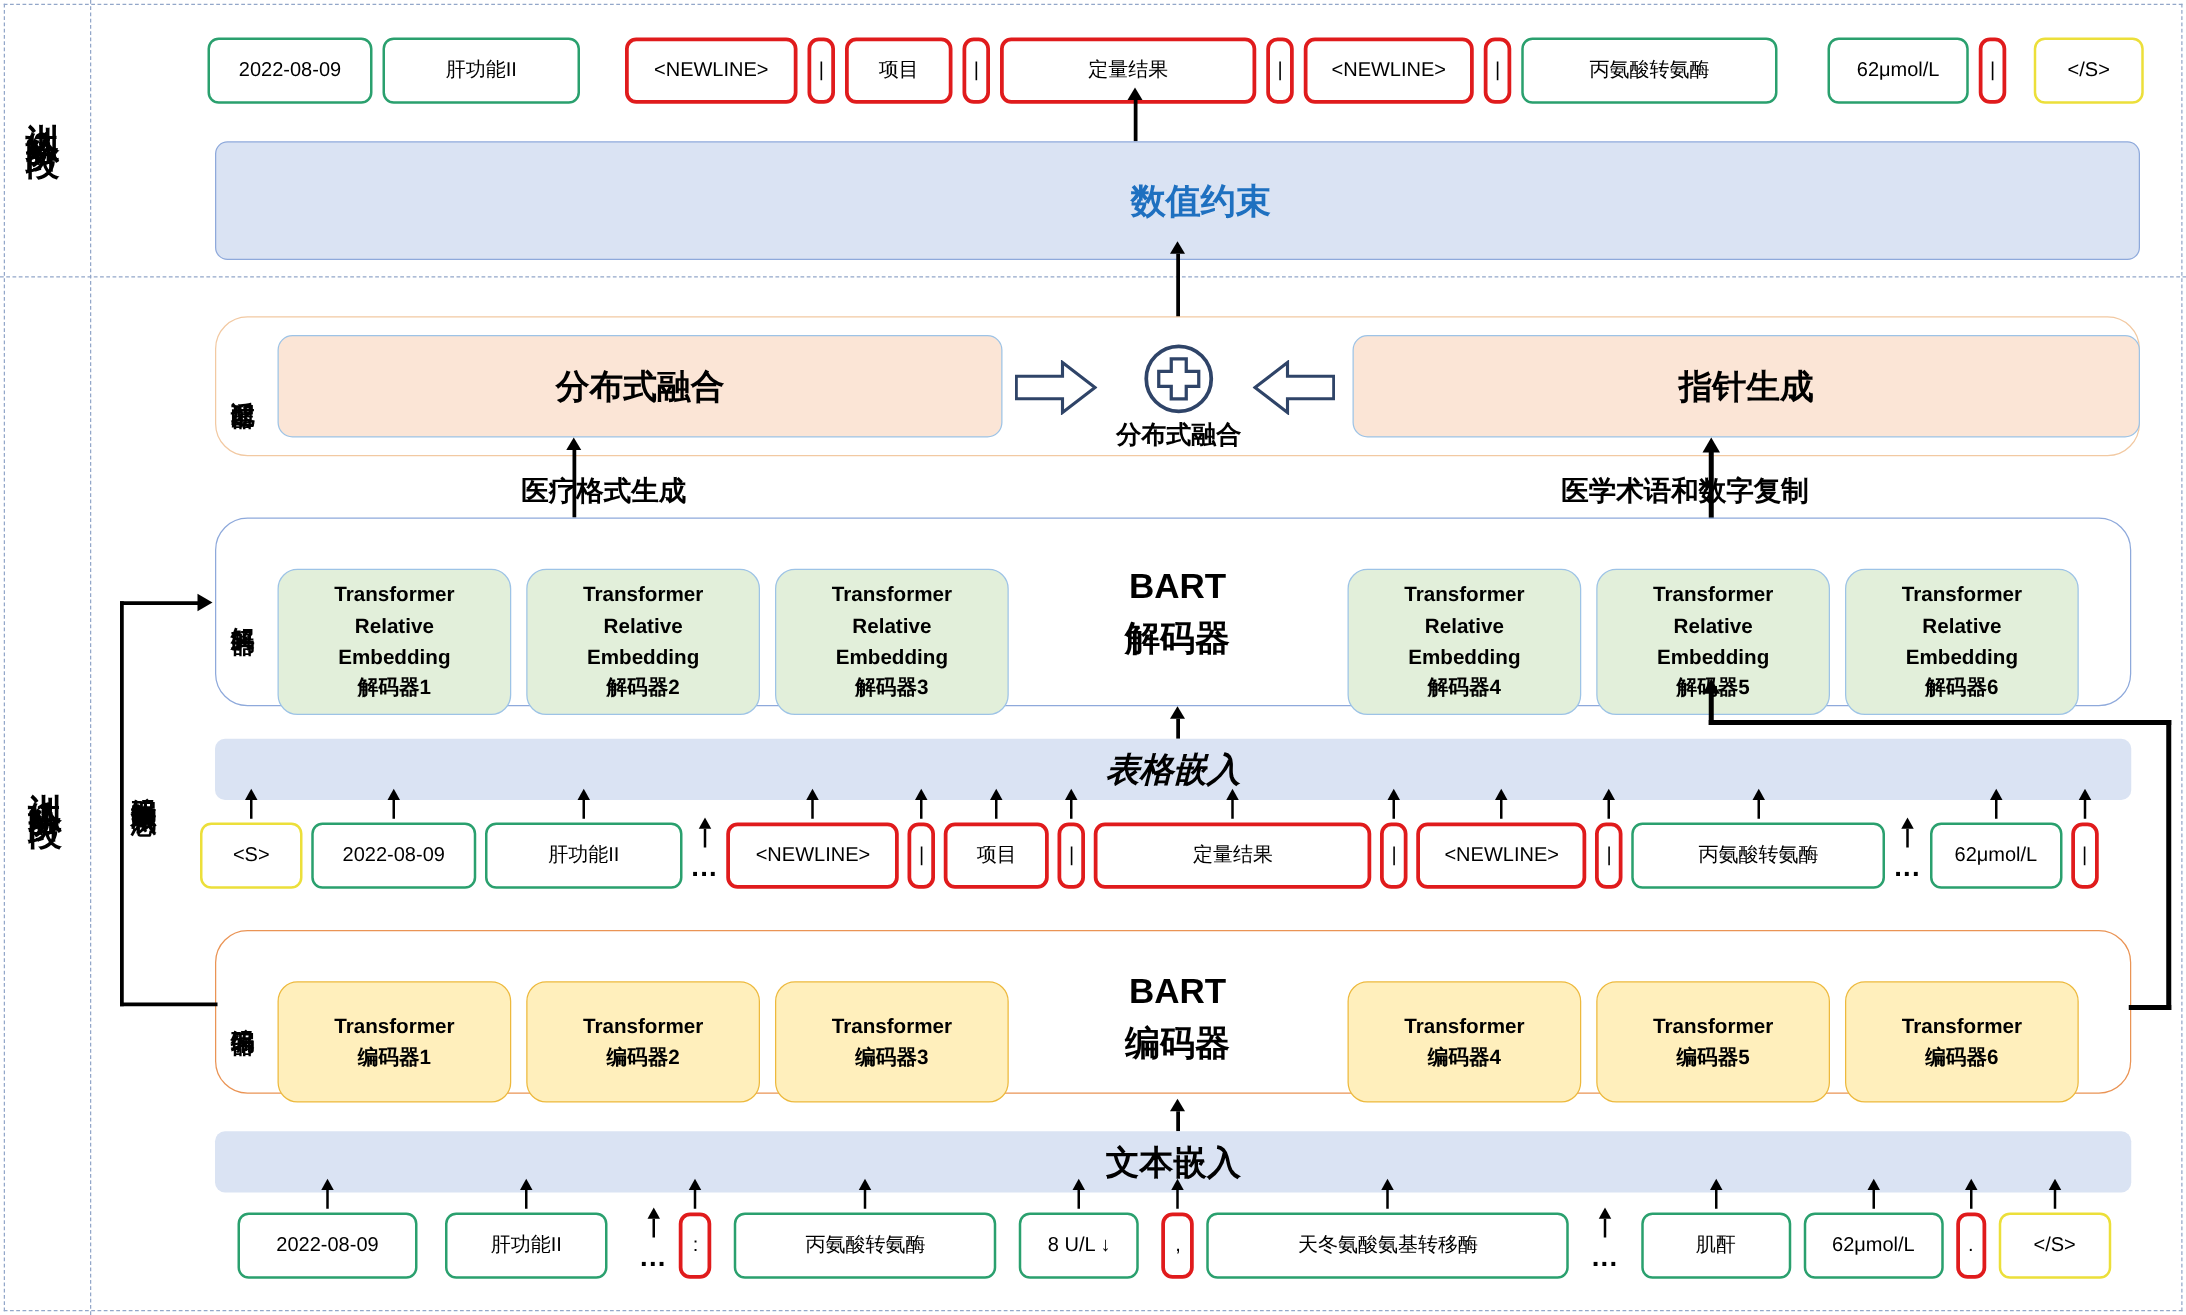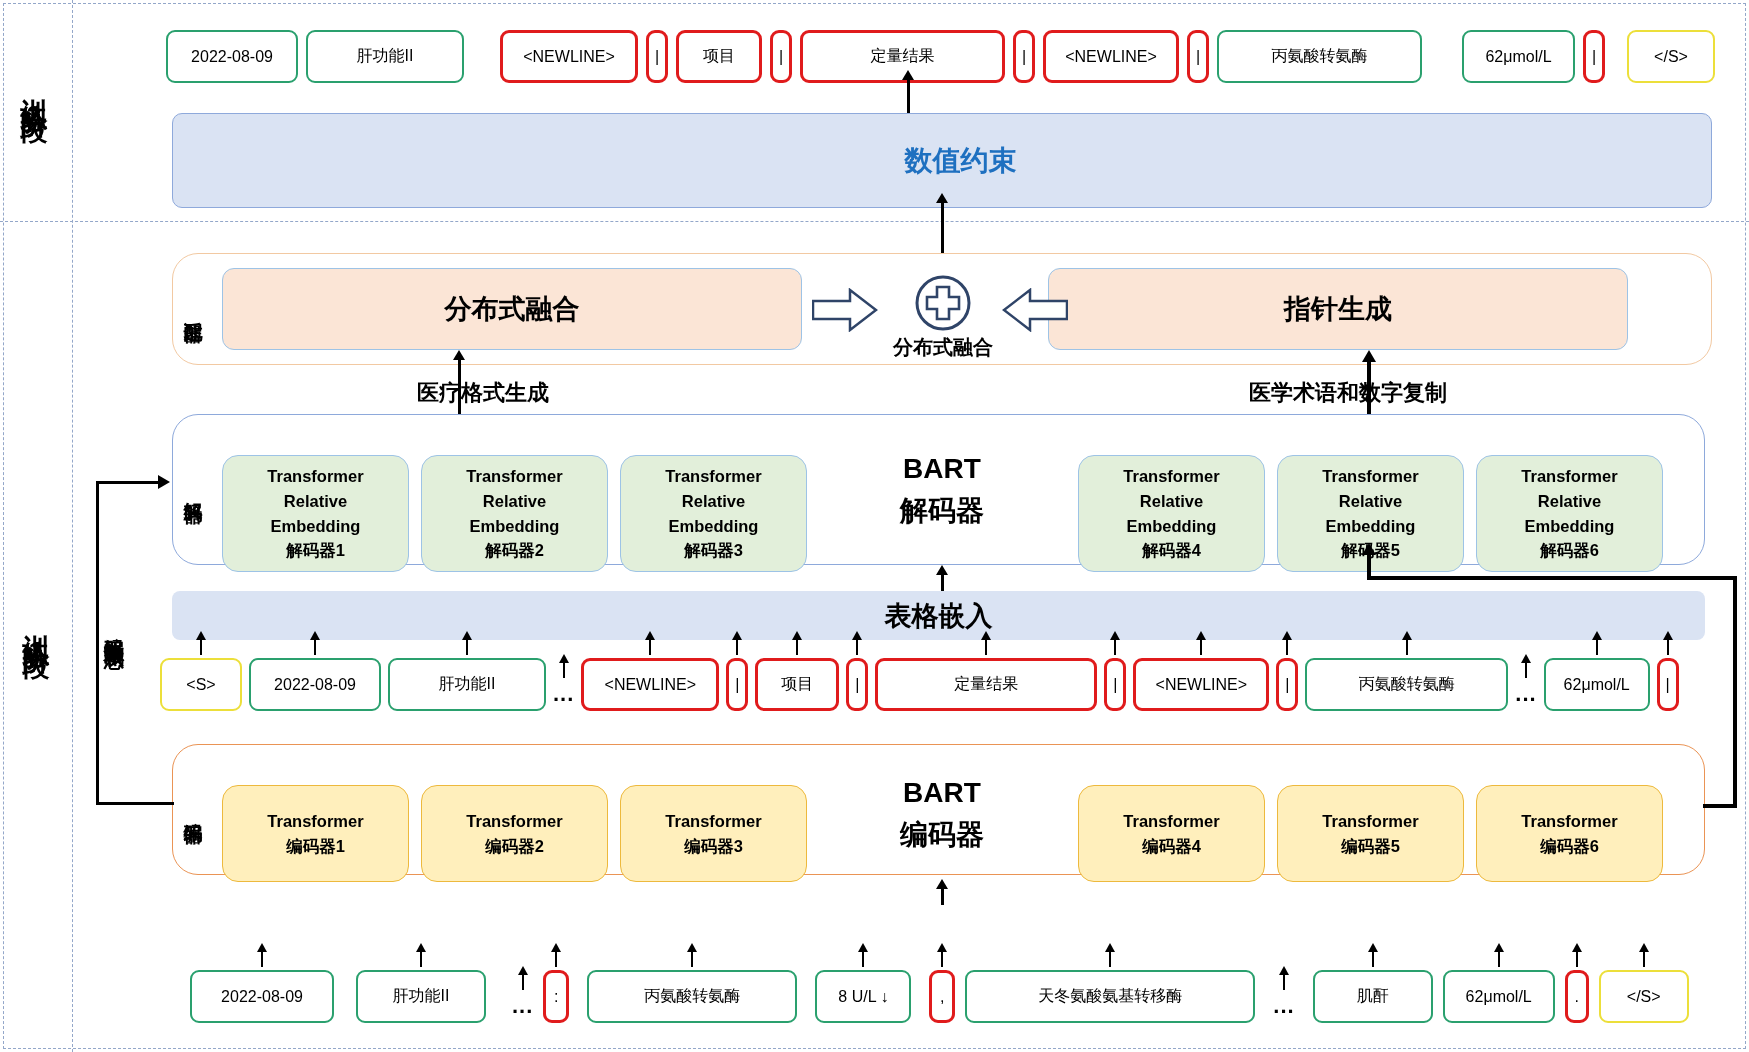--- a/index.html
+++ b/index.html
@@ -89,21 +89,21 @@
 
   <div class="uar" style="left:907px;top:80px;height:33px;"></div>
 
   <div class="constraint">数值约束</div>
 
   <div class="uar" style="left:941px;top:203px;height:73px;"></div>
 
   <div class="cont" style="left:172px;top:253px;width:1540px;height:112px;border:1.5px solid var(--adapterborder);"></div>
   <div class="vlabel" style="left:180px;top:253px;height:112px;width:26px;font-size:19px;letter-spacing:2px;">适配器</div>
   <div class="peachbox" style="left:222px;top:268px;width:580px;height:82px;">分布式融合</div>
-  <div class="peachbox" style="left:1048px;top:268px;width:580px;height:82px;text-align:center;">指针生成</div>
+  <div class="peachbox" style="left:1082px;top:268px;width:630px;height:82px;text-align:center;">指针生成</div>
 
   <svg style="position:absolute;left:812px;top:288px;" width="66" height="44">
     <polygon points="1,13 38,13 38,2 64,22 38,42 38,31 1,31" fill="#fff" stroke="#2f4468" stroke-width="2.5"></polygon>
   </svg>
   <svg style="position:absolute;left:1002px;top:288px;" width="66" height="44">
     <polygon points="65,13 28,13 28,2 2,22 28,42 28,31 65,31" fill="#fff" stroke="#2f4468" stroke-width="2.5"></polygon>
   </svg>
   <svg style="position:absolute;left:914px;top:274px;" width="58" height="58">
     <circle cx="29" cy="29" r="26" fill="#fff" stroke="#2f4468" stroke-width="3"></circle>
     <path d="M23 13 H35 V23 H45 V35 H35 V45 H23 V35 H13 V23 H23 Z" fill="#fff" stroke="#2f4468" stroke-width="2.6"></path>
@@ -138,21 +138,21 @@
   <div class="tbox dec" style="left:1277px;top:431px;width:187px;height:117px;">Transformer
 Relative
 Embedding
 解码器5</div>
   <div class="tbox dec" style="left:1476px;top:431px;width:187px;height:117px;">Transformer
 Relative
 Embedding
 解码器6</div>
 
   <div class="uar" style="left:941px;top:575px;height:16px;"></div>
-  <div class="bar" style="top:591px;">表格嵌入</div>
+  <div class="bar" style="top:591px;font-style:italic;">表格嵌入</div>
 
   <div class="rowflex" style="left:160px;top:640px;width:1545px;gap:7px;">
     <div class="tcol">
         <div class="tarr"></div>
         <div class="tok ty" style="width:82px;">&lt;S&gt;</div>
       </div>
     <div class="tcol">
         <div class="tarr"></div>
         <div class="tok tg" style="width:132px;">2022-08-09</div>
       </div>
@@ -225,20 +225,21 @@
   <div class="bart" style="left:942px;top:772px;">BART
 编码器</div>
   <div class="tbox enc" style="left:1078px;top:761px;width:187px;height:97px;">Transformer
 编码器4</div>
   <div class="tbox enc" style="left:1277px;top:761px;width:187px;height:97px;">Transformer
 编码器5</div>
   <div class="tbox enc" style="left:1476px;top:761px;width:187px;height:97px;">Transformer
 编码器6</div>
 
   <div class="uar" style="left:941px;top:889px;height:16px;"></div>
+  <div class="bar" style="top:905px;">文本嵌入</div>
 
   <div class="rowflex" style="left:190px;top:952px;width:1512px;gap:10px;">
     <div class="tcol">
         <div class="tarr"></div>
         <div class="tok tg" style="width:144px;">2022-08-09</div>
       </div>
     <div class="tcol" style="margin-left:12px;">
         <div class="tarr"></div>
         <div class="tok tg" style="width:130px;">肝功能II</div>
       </div>

